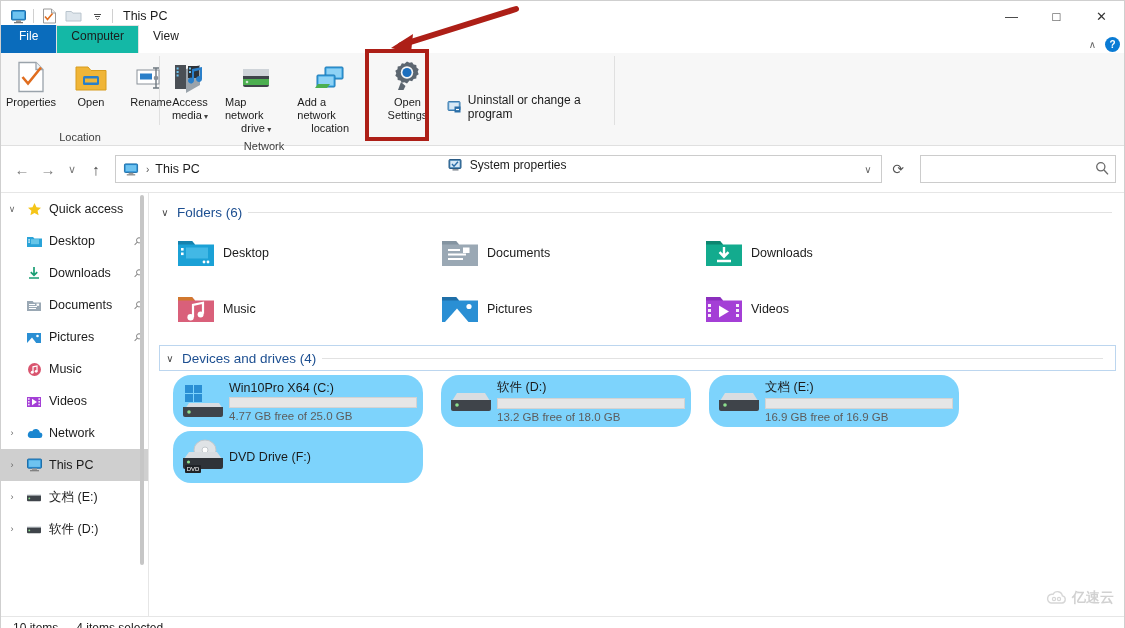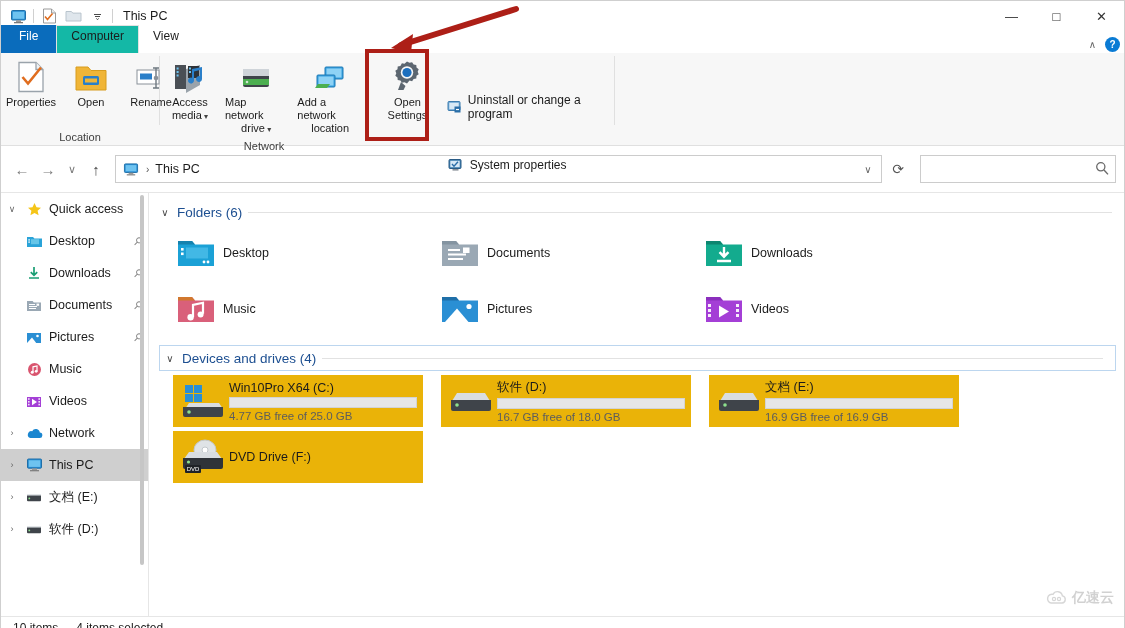--- a/index.html
+++ b/index.html
@@ -87,21 +87,21 @@
   .grouphdr .gline{flex:1;height:1px;background:#e2e2e2;margin-right:12px;}
   .grouphdr.boxed{border:1px solid #bcd6ef;box-sizing:border-box;background:#fff;padding-left:4px;}
 
   .tiles{display:flex;flex-wrap:wrap;}
   .tile{width:254px;height:56px;display:flex;align-items:center;margin:0 0 0 10px;padding-left:4px;box-sizing:border-box;}
   .tile .ticon{width:46px;display:flex;align-items:center;justify-content:center;}
   .tile .tlabel{font-size:12.5px;color:#1b1b1b;margin-left:4px;}
 
   .drives{display:flex;flex-wrap:wrap;margin-top:4px;}
   .drive{width:250px;height:52px;display:flex;align-items:center;margin:0 4px 4px 14px;padding:3px 6px 3px 4px;box-sizing:border-box;}
-  .drive.selected{background:#eab308;}
+  .drive.selected{background:#7dd3fc;border-radius:18px;}
   .drive .dico{width:52px;display:flex;align-items:center;justify-content:center;}
   .drive .dinfo{flex:1;display:flex;flex-direction:column;justify-content:center;gap:2px;}
   .dname{font-size:12.5px;color:#1b1b1b;}
   .dbar{height:11px;background:#e6e6e6;border:1px solid #d3d3d3;box-sizing:border-box;width:100%;}
   .dbar .fill{height:100%;background:#26a0da;}
   .dfree{font-size:11.5px;color:#5d5d5d;}
 
   
   .statusbar{height:22px;border-top:1px solid #e6e6e6;display:flex;align-items:center;gap:18px;padding-left:12px;
              font-size:12px;color:#1b1b1b;background:#fff;}
@@ -621,21 +621,21 @@
               <path d="M10 8h28l5 8H5z" fill="#d9dde1"></path>
               <path d="M4 15h40v9a2 2 0 0 1-2 2H6a2 2 0 0 1-2-2z" fill="#3f444a"></path>
               <circle cx="10" cy="20" r="1.8" fill="#8de08d"></circle>
             </svg>
           </span>
           <span class="dinfo">
             <span class="dname">软件 (D:)</span>
             <span class="dbar">
               <span class="fill" style="width:34%"></span>
             </span>
-            <span class="dfree">16.7 GB free of 18.0 GB</span>
+            <span class="dfree">13.2 GB free of 18.0 GB</span>
           </span>
         </div>
 
         <div class="drive selected">
           <span class="dico">
             <svg width="48" height="32" viewBox="0 0 48 32">
               <path d="M10 8h28l5 8H5z" fill="#d9dde1"></path>
               <path d="M4 15h40v9a2 2 0 0 1-2 2H6a2 2 0 0 1-2-2z" fill="#3f444a"></path>
               <circle cx="10" cy="20" r="1.8" fill="#8de08d"></circle>
             </svg>

